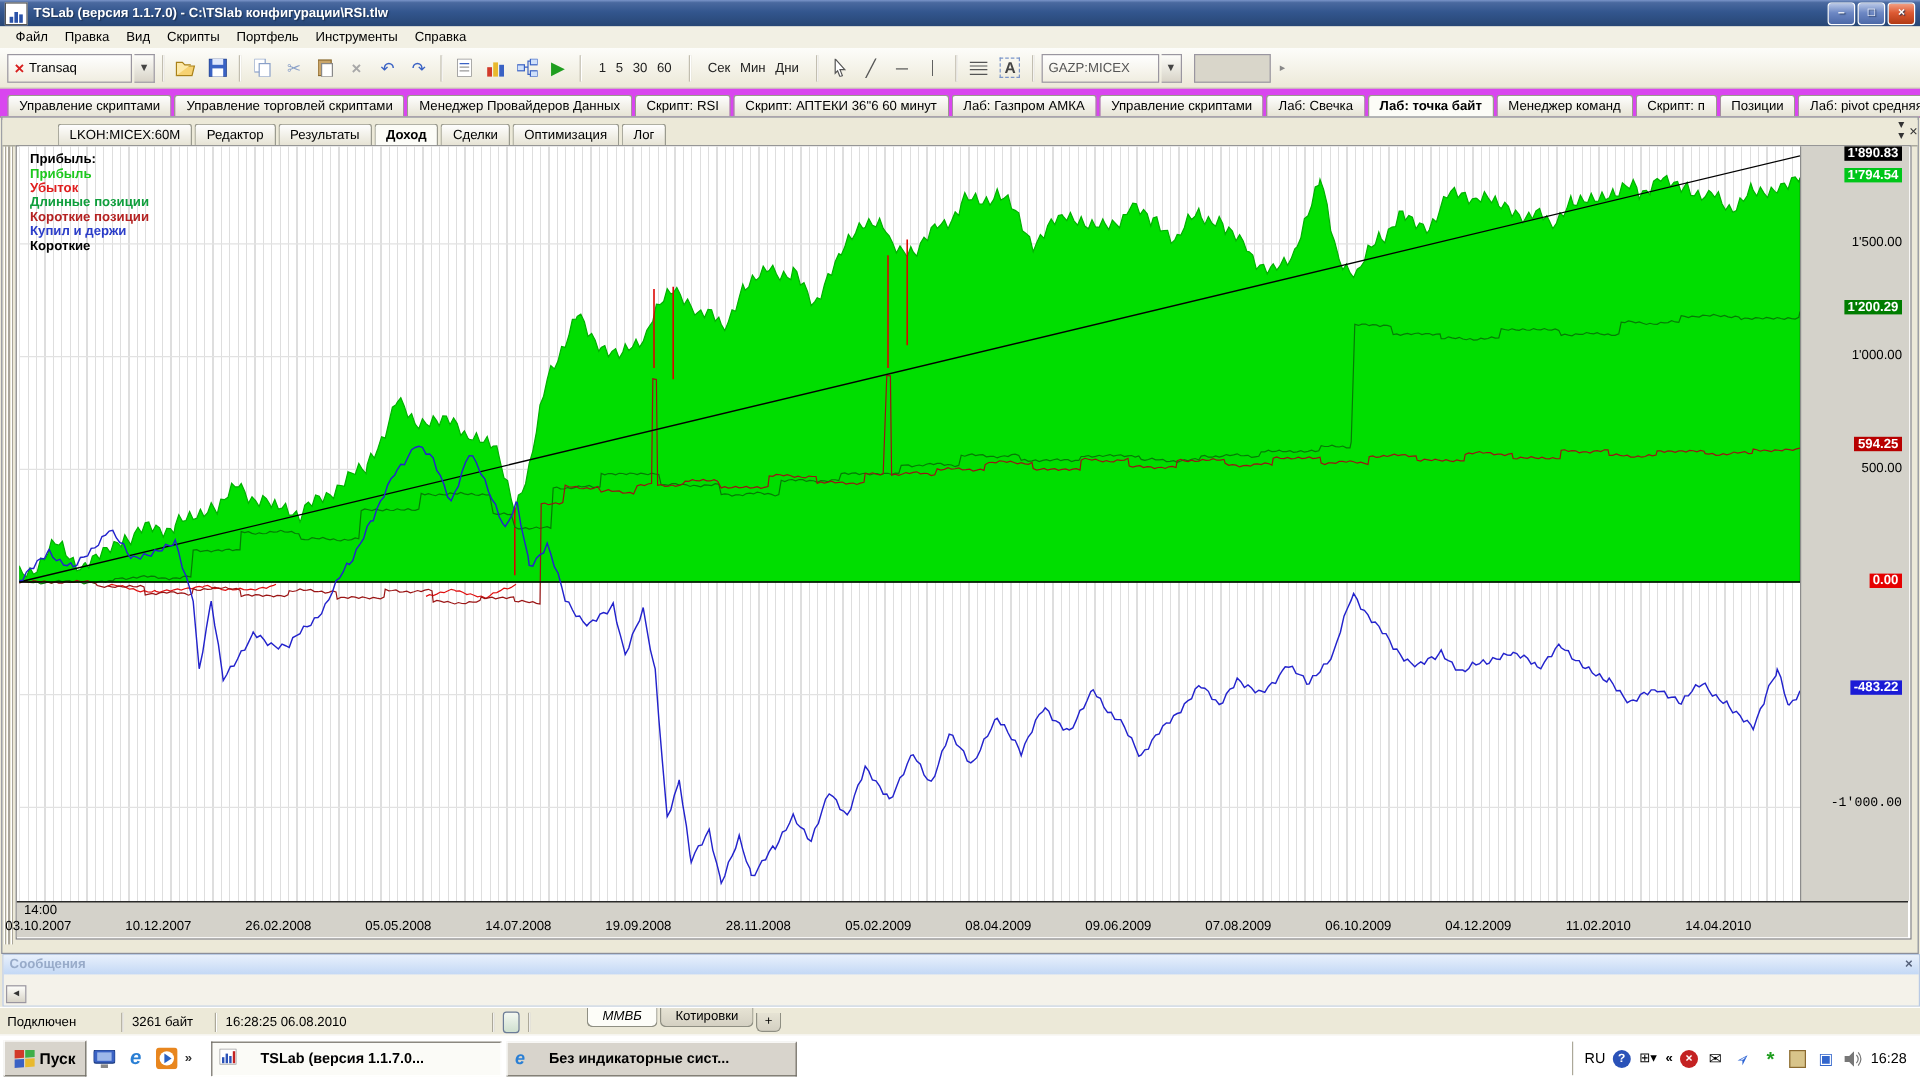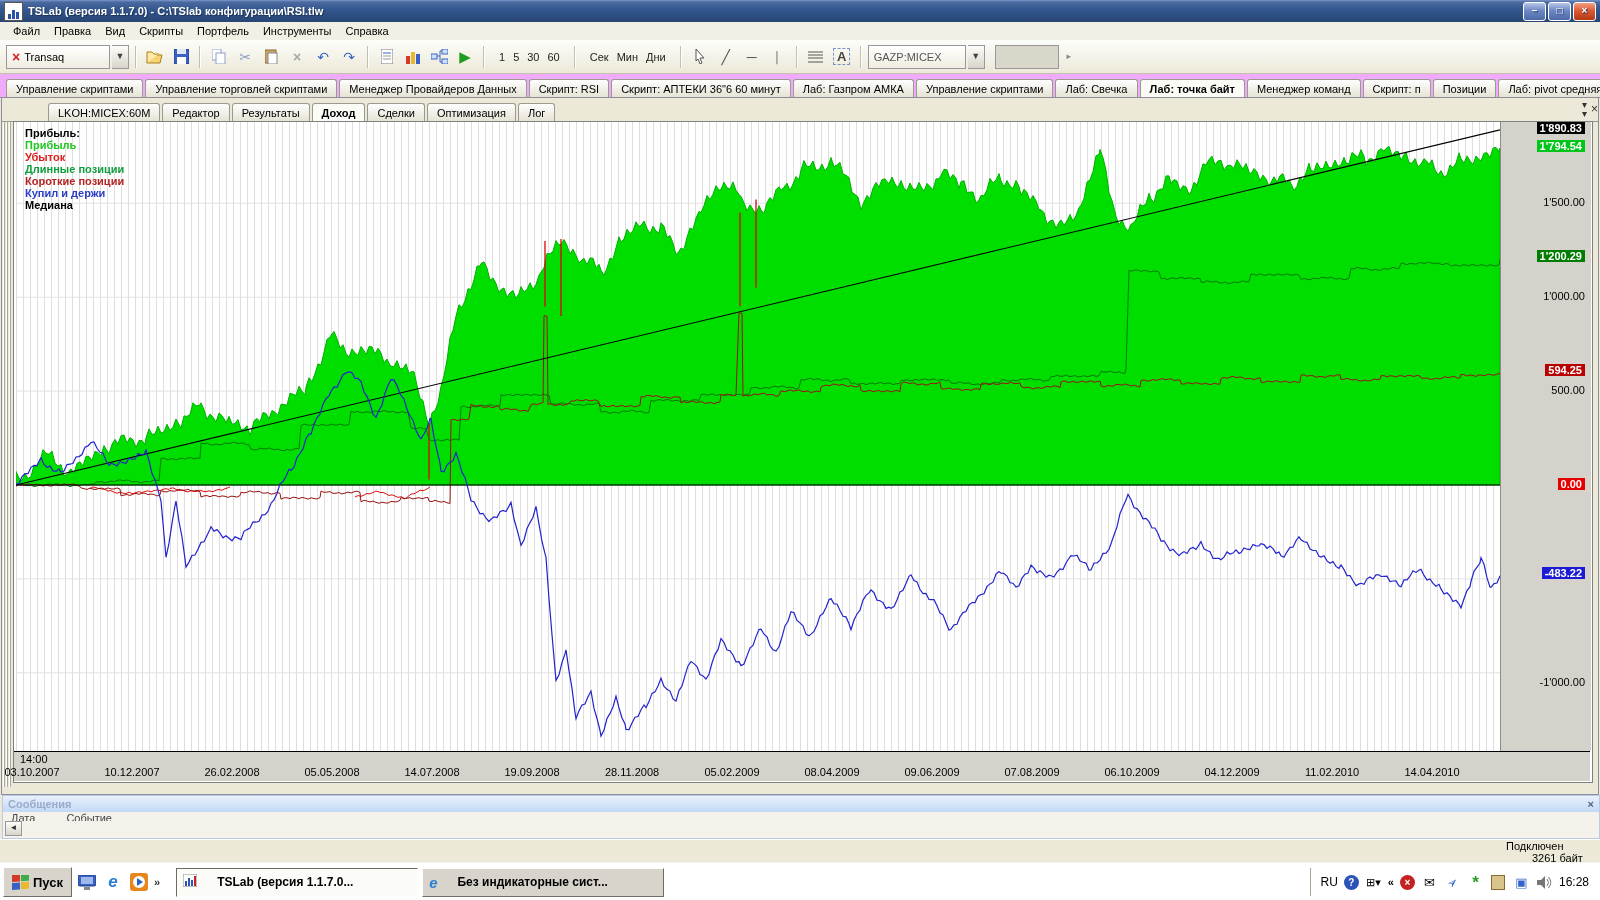--- a/index.html
+++ b/index.html
@@ -33,21 +33,21 @@
     border:1px solid transparent;border-radius:2px;font-size:13px;}
   .combo{height:22px;background:linear-gradient(#fff,#f0ede0);border:1px solid #9a96a0;
     display:flex;align-items:center;padding:0 5px;}
   .drop{width:16px;height:22px;border:1px solid #9a96a0;border-left:none;
     background:linear-gradient(#fdfdfa,#d8d4c8);text-align:center;line-height:20px;font-size:9px;color:#444;}
   .txt-x{color:#d81f1f;font-weight:bold;font-size:14px;margin-right:4px;}
   .flat-num{padding:0 4px;color:#222;font-size:11px;}
   .tool-glyph{font-size:14px;color:#555;}
 
   
-  #outer-tabs{position:absolute;top:74px;left:0;right:0;height:23px;background:#f0abfc;
+  #outer-tabs{position:absolute;top:74px;left:0;right:0;height:23px;background:#d946ef;
     display:flex;align-items:flex-end;padding:0 6px;border-bottom:1px solid #9a9a8e;}
   .tab{border:1px solid #9a9a8e;border-bottom:none;border-radius:3px 3px 0 0;
     background:linear-gradient(#fefefe,#e6e3d4);padding:3px 9px 2px;margin-right:2px;
     white-space:nowrap;cursor:default;}
   .tab.active{background:#fcfcf7;font-weight:bold;position:relative;margin-bottom:-1px;padding-bottom:3px;}
   .strip-ctl{margin-left:auto;display:flex;gap:4px;align-items:center;padding-bottom:3px;}
   .ctl-btn{font-size:10px;color:#333;line-height:9px;text-align:center;cursor:default;}
 
   #main{position:absolute;top:97px;left:1px;width:1596px;height:696px;
     border:1px solid #8b8e99;background:#ece9d8;}
@@ -81,21 +81,21 @@
     display:flex;align-items:center;padding:0 5px;font-weight:bold;}
   #msg-close{margin-left:auto;color:#55617a;font-size:11px;font-weight:bold;}
   #msg-clip{height:9px;overflow:hidden;color:#444;}
   #msg-clip span{display:inline-block;}
   #msg-scroll{position:absolute;left:2px;bottom:2px;width:15px;height:13px;
     background:linear-gradient(#fdfdfa,#d8d4c8);border:1px solid #9a96a0;
     font-size:8px;text-align:center;line-height:12px;color:#333;}
 
   
   #statusbar{position:absolute;top:839px;left:0;right:0;height:23px;background:#ece9d8;
-    border-top:1px solid #fff;display:flex;align-items:flex-end;padding:0 6px;flex-direction:column;}
+    border-top:1px solid #fff;display:flex;align-items:center;padding:0 6px;}
   .ssep{width:1px;height:16px;background:#aca899;border-right:1px solid #fff;margin:0 7px;}
   .sb-cell{white-space:nowrap;}
   .btab{border:1px solid #8f8f83;border-top:none;border-radius:0 0 5px 5px;
     padding:1px 12px 2px;margin-right:2px;background:linear-gradient(#e6e3d4,#d4d0c2);}
   .btab.active{background:#fdfdf8;font-style:italic;}
   #sb-ico{width:12px;height:16px;border:1px solid #6b7c97;border-radius:3px;
     background:linear-gradient(#f4f8f2,#cfe0cf);}
 
   
   #taskbar{position:absolute;top:862px;left:0;right:0;height:38px;background:#ffffff;
@@ -316,33 +316,33 @@
         <path d="M0.0 361.8 L3.0 361.6 L6.0 354.7 L9.0 351.7 L12.0 351.7 L15.0 345.3 L18.0 343.4 L21.0 343.6 L24.0 337.2 L25.0 335.8 L28.0 342.5 L31.0 345.3 L34.0 344.1 L37.0 348.9 L40.0 349.4 L43.0 347.0 L45.0 350.3 L48.0 349.1 L51.0 342.6 L54.0 342.2 L57.0 341.3 L60.0 335.0 L63.0 334.6 L66.0 332.5 L69.0 325.1 L72.0 323.9 L75.0 320.6 L78.0 320.0 L81.0 326.3 L84.0 330.3 L87.0 331.0 L90.0 338.8 L93.0 343.3 L95.0 341.4 L98.0 342.3 L101.0 343.9 L104.0 339.4 L107.0 340.7 L110.0 341.4 L113.0 336.3 L116.0 337.2 L119.0 337.0 L122.0 331.6 L125.0 332.8 L128.0 332.6 L130.0 328.0 L133.0 338.5 L136.0 351.6 L139.0 357.7 L142.0 367.9 L145.0 379.1 L148.0 412.8 L150.0 435.3 L153.0 421.2 L156.0 401.3 L159.0 383.7 L160.0 379.0 L163.0 399.6 L166.0 415.0 L169.0 436.8 L170.0 445.2 L173.0 440.1 L176.0 433.4 L179.0 433.0 L182.0 427.2 L185.0 420.4 L188.0 419.8 L191.0 413.5 L194.0 407.2 L195.0 404.7 L198.0 409.2 L201.0 407.6 L204.0 411.1 L207.0 415.8 L210.0 413.7 L213.0 416.3 L216.0 418.8 L219.0 414.8 L222.0 416.1 L225.0 417.6 L228.0 409.3 L231.0 407.6 L234.0 406.1 L237.0 399.8 L240.0 400.2 L243.0 399.2 L246.0 392.9 L249.0 392.6 L252.0 389.4 L255.0 381.2 L258.0 377.8 L261.0 371.5 L264.0 361.9 L267.0 359.6 L270.0 354.6 L273.0 347.3 L275.0 348.4 L278.0 345.1 L281.0 335.5 L284.0 331.5 L287.0 326.9 L290.0 316.5 L293.0 312.2 L295.0 312.1 L298.0 302.2 L301.0 295.6 L304.0 292.1 L307.0 282.2 L310.0 276.7 L313.0 273.9 L315.0 269.5 L318.0 264.9 L321.0 265.3 L324.0 258.8 L327.0 252.7 L330.0 250.9 L333.0 249.9 L336.0 250.7 L339.0 256.5 L342.0 256.4 L345.0 259.5 L348.0 270.1 L351.0 274.4 L354.0 281.8 L357.0 292.2 L360.0 295.3 L363.0 288.2 L366.0 283.2 L369.0 271.1 L372.0 263.2 L375.0 257.7 L378.0 257.9 L381.0 263.6 L384.0 271.5 L385.0 273.4 L388.0 277.1 L391.0 287.6 L394.0 294.3 L397.0 298.2 L400.0 308.6 L403.0 314.4 L405.0 316.8 L408.0 312.0 L411.0 306.6 L414.0 296.4 L415.0 296.7 L418.0 315.2 L421.0 328.5 L424.0 341.2 L425.0 349.2 L428.0 349.8 L431.0 343.1 L434.0 340.2 L437.0 338.8 L440.0 330.6 L443.0 339.7 L446.0 350.4 L449.0 355.5 L452.0 366.7 L455.0 379.0 L458.0 379.7 L461.0 386.1 L464.0 391.8 L467.0 391.3 L470.0 396.2 L473.0 399.5 L475.0 397.2 L478.0 394.8 L481.0 395.6 L484.0 389.8 L487.0 388.5 L490.0 389.5 L493.0 384.1 L495.0 380.4 L498.0 397.0 L501.0 407.5 L504.0 418.9 L505.0 423.4 L508.0 418.0 L511.0 406.5 L514.0 400.6 L517.0 395.2 L520.0 384.3 L523.0 402.1 L526.0 419.5 L529.0 431.6 L530.0 435.4 L533.0 476.7 L536.0 512.7 L539.0 547.3 L540.0 558.4 L543.0 552.9 L546.0 540.5 L549.0 531.9 L550.0 527.9 L553.0 548.8 L556.0 566.2 L559.0 590.7 L560.0 596.8 L563.0 588.8 L566.0 582.9 L569.0 582.1 L572.0 574.7 L575.0 569.0 L578.0 586.4 L581.0 596.5 L584.0 608.5 L585.0 614.1 L588.0 608.0 L591.0 596.5 L594.0 591.4 L597.0 585.0 L600.0 574.0 L603.0 586.0 L606.0 596.0 L609.0 601.9 L610.0 607.5 L613.0 607.6 L616.0 601.1 L619.0 595.2 L622.0 594.5 L625.0 587.7 L628.0 583.0 L630.0 585.7 L633.0 579.6 L636.0 571.4 L639.0 569.9 L642.0 563.9 L645.0 556.3 L648.0 564.4 L651.0 567.3 L654.0 569.1 L657.0 576.9 L660.0 579.1 L663.0 568.6 L666.0 564.1 L669.0 553.7 L672.0 543.9 L675.0 539.6 L678.0 541.6 L681.0 544.6 L684.0 552.5 L687.0 553.9 L690.0 557.0 L693.0 552.3 L696.0 541.0 L699.0 532.3 L702.0 527.7 L705.0 516.5 L708.0 520.6 L711.0 528.0 L714.0 528.7 L717.0 533.0 L720.0 539.8 L723.0 539.7 L725.0 543.6 L728.0 542.0 L731.0 533.9 L734.0 526.0 L737.0 523.4 L740.0 514.6 L743.0 507.6 L745.0 507.1 L748.0 512.2 L751.0 514.9 L754.0 523.8 L757.0 527.7 L760.0 529.0 L763.0 524.8 L766.0 515.0 L769.0 503.9 L772.0 499.3 L775.0 489.8 L778.0 490.8 L781.0 498.4 L784.0 500.9 L787.0 503.8 L790.0 512.1 L793.0 513.7 L795.0 512.1 L798.0 509.4 L801.0 503.0 L804.0 493.8 L807.0 491.5 L810.0 485.5 L813.0 477.7 L815.0 476.6 L818.0 481.9 L821.0 482.0 L824.0 488.6 L827.0 494.3 L830.0 494.9 L833.0 501.8 L835.0 507.8 L838.0 498.0 L841.0 492.0 L844.0 488.2 L847.0 478.1 L850.0 473.4 L853.0 470.9 L855.0 467.9 L858.0 470.7 L861.0 478.2 L864.0 478.7 L867.0 480.6 L870.0 486.4 L873.0 485.2 L875.0 486.3 L878.0 484.6 L881.0 477.9 L884.0 469.9 L887.0 468.3 L890.0 461.6 L893.0 454.3 L895.0 452.8 L898.0 458.6 L901.0 459.9 L904.0 467.5 L907.0 471.7 L910.0 471.5 L913.0 477.4 L915.0 477.7 L918.0 477.7 L921.0 483.7 L924.0 491.0 L927.0 492.8 L930.0 500.7 L933.0 508.2 L935.0 507.1 L938.0 502.9 L941.0 502.3 L944.0 494.7 L947.0 490.6 L950.0 489.6 L953.0 482.9 L956.0 480.5 L959.0 480.6 L962.0 474.3 L965.0 472.6 L968.0 471.8 L971.0 464.4 L974.0 461.9 L977.0 460.2 L980.0 452.1 L983.0 449.5 L985.0 451.2 L988.0 451.5 L991.0 454.1 L994.0 460.8 L997.0 461.2 L1000.0 465.1 L1003.0 463.8 L1006.0 456.1 L1009.0 452.2 L1012.0 451.1 L1015.0 443.0 L1018.0 446.1 L1021.0 450.9 L1024.0 448.8 L1027.0 451.3 L1030.0 455.3 L1033.0 453.2 L1035.0 453.8 L1038.0 455.0 L1041.0 450.0 L1044.0 446.8 L1047.0 447.6 L1050.0 441.0 L1053.0 436.3 L1055.0 433.7 L1058.0 434.0 L1061.0 433.2 L1064.0 439.1 L1067.0 440.2 L1070.0 441.1 L1073.0 448.2 L1075.0 447.9 L1078.0 441.0 L1081.0 440.9 L1084.0 438.1 L1087.0 431.4 L1090.0 431.2 L1093.0 427.4 L1095.0 421.8 L1098.0 413.0 L1101.0 404.9 L1104.0 391.5 L1107.0 384.6 L1110.0 378.1 L1112.0 372.5 L1115.0 377.5 L1118.0 385.7 L1121.0 386.6 L1124.0 390.4 L1127.0 396.8 L1130.0 396.4 L1133.0 399.7 L1136.0 405.9 L1139.0 406.0 L1142.0 411.5 L1145.0 419.0 L1148.0 418.8 L1151.0 423.5 L1154.0 428.8 L1157.0 427.3 L1160.0 430.6 L1163.0 433.7 L1165.0 431.7 L1168.0 429.6 L1171.0 431.5 L1174.0 426.8 L1177.0 425.4 L1180.0 427.5 L1183.0 422.9 L1185.0 419.6 L1188.0 426.9 L1191.0 428.5 L1194.0 429.8 L1197.0 436.4 L1200.0 436.4 L1203.0 436.4 L1205.0 437.7 L1208.0 435.1 L1211.0 429.9 L1214.0 432.1 L1217.0 431.1 L1220.0 427.9 L1223.0 431.5 L1225.0 430.6 L1228.0 426.0 L1231.0 427.2 L1234.0 427.5 L1237.0 422.5 L1240.0 423.8 L1243.0 424.0 L1245.0 421.6 L1248.0 422.6 L1251.0 426.4 L1254.0 424.0 L1257.0 426.6 L1260.0 431.4 L1263.0 430.0 L1265.0 433.7 L1268.0 435.3 L1271.0 429.8 L1274.0 425.3 L1277.0 425.2 L1280.0 418.7 L1283.0 414.8 L1285.0 417.8 L1288.0 419.8 L1291.0 420.3 L1294.0 427.1 L1297.0 428.5 L1300.0 428.5 L1303.0 434.2 L1305.0 435.0 L1308.0 433.8 L1311.0 438.9 L1314.0 441.3 L1317.0 439.5 L1320.0 444.4 L1323.0 446.3 L1325.0 443.0 L1328.0 447.6 L1331.0 453.6 L1334.0 453.5 L1337.0 458.7 L1340.0 463.6 L1343.0 461.9 L1345.0 461.3 L1348.0 462.3 L1351.0 456.8 L1354.0 454.9 L1357.0 457.0 L1360.0 452.9 L1363.0 452.9 L1365.0 454.5 L1368.0 454.3 L1371.0 454.1 L1374.0 459.6 L1377.0 459.0 L1380.0 458.9 L1383.0 464.0 L1385.0 464.8 L1388.0 457.9 L1391.0 457.8 L1394.0 454.2 L1397.0 448.7 L1400.0 450.4 L1403.0 448.3 L1405.0 447.3 L1408.0 453.4 L1411.0 458.1 L1414.0 456.9 L1417.0 461.4 L1420.0 464.2 L1423.0 462.3 L1425.0 466.9 L1428.0 472.1 L1431.0 470.8 L1434.0 474.2 L1437.0 479.5 L1440.0 478.3 L1443.0 482.0 L1445.0 486.0 L1448.0 476.7 L1451.0 468.6 L1454.0 464.7 L1455.0 459.5 L1458.0 449.3 L1461.0 445.2 L1464.0 441.1 L1465.0 435.7 L1468.0 442.3 L1471.0 455.9 L1474.0 465.0 L1475.0 465.4 L1478.0 461.6 L1481.0 461.0 L1484.0 453.7" fill="none" stroke="#2323cc" stroke-width="1.2"></path>
       </svg>
   </div>
   <div id="legend">
     <div class="leg-row">Прибыль:</div>
   <div class="leg-row" style="color: rgb(30, 200, 30);">Прибыль</div>
       <div class="leg-row" style="color: rgb(224, 30, 30);">Убыток</div>
       <div class="leg-row" style="color: rgb(15, 158, 60);">Длинные позиции</div>
       <div class="leg-row" style="color: rgb(180, 34, 34);">Короткие позиции</div>
       <div class="leg-row" style="color: rgb(42, 60, 200);">Купил и держи</div>
-      <div class="leg-row" style="color: rgb(0, 0, 0);">Медиана</div>
+      <div class="leg-row" style="color: rgb(0, 0, 0);">Короткие</div>
     </div>
   <div id="yaxis">
       <div class="ylabel tag" style="top: 0px; background: rgb(0, 0, 0);">1'890.83</div>
       <div class="ylabel tag" style="top: 18px; background: rgb(0, 198, 25);">1'794.54</div>
       <div class="ylabel" style="top: 74px;">1'500.00</div>
       <div class="ylabel tag" style="top: 128px; background: rgb(0, 125, 0);">1'200.29</div>
       <div class="ylabel" style="top: 168px;">1'000.00</div>
       <div class="ylabel tag" style="top: 242px; background: rgb(184, 0, 0);">594.25</div>
       <div class="ylabel" style="top: 262px;">500.00</div>
       <div class="ylabel tag" style="top: 356px; background: rgb(230, 0, 0);">0.00</div>
       <div class="ylabel tag" style="top: 445px; background: rgb(27, 27, 214);">-483.22</div>
-      <div class="ylabel" style="top: 554px;">-1'000.00</div>
+      <div class="ylabel" style="top: 542px; font-family: Liberation Mono, monospace;">-1'000.00</div>
     </div>
   <div id="xaxis">
     <span id="xtime">14:00</span>
   <span class="xdate" style="left: -24px;">03.10.2007</span>
       <span class="xdate" style="left: 76px;">10.12.2007</span>
       <span class="xdate" style="left: 176px;">26.02.2008</span>
       <span class="xdate" style="left: 276px;">05.05.2008</span>
       <span class="xdate" style="left: 376px;">14.07.2008</span>
       <span class="xdate" style="left: 476px;">19.09.2008</span>
       <span class="xdate" style="left: 576px;">28.11.2008</span>
@@ -353,24 +353,20 @@
       <span class="xdate" style="left: 1076px;">06.10.2009</span>
       <span class="xdate" style="left: 1176px;">04.12.2009</span>
       <span class="xdate" style="left: 1276px;">11.02.2010</span>
       <span class="xdate" style="left: 1376px;">14.04.2010</span>
     </div>
 
   <div id="messages">
     <div id="msg-head">
       <span>Сообщения</span>
       <span id="msg-close">×</span>
-    </div>
-    <div id="msg-clip">
-      <span style="margin-left:8px">Дата</span>
-      <span style="margin-left:28px">Событие</span>
     </div>
     <div id="msg-scroll">◄</div>
   </div>
 
   <div id="statusbar">
     <span class="sb-cell" style="width:88px">Подключен</span>
     <span class="ssep"></span>
     <span class="sb-cell" style="width:62px">3261 байт</span>
     <span class="ssep"></span>
     <span class="sb-cell" style="width:160px">16:28:25 06.08.2010</span>

